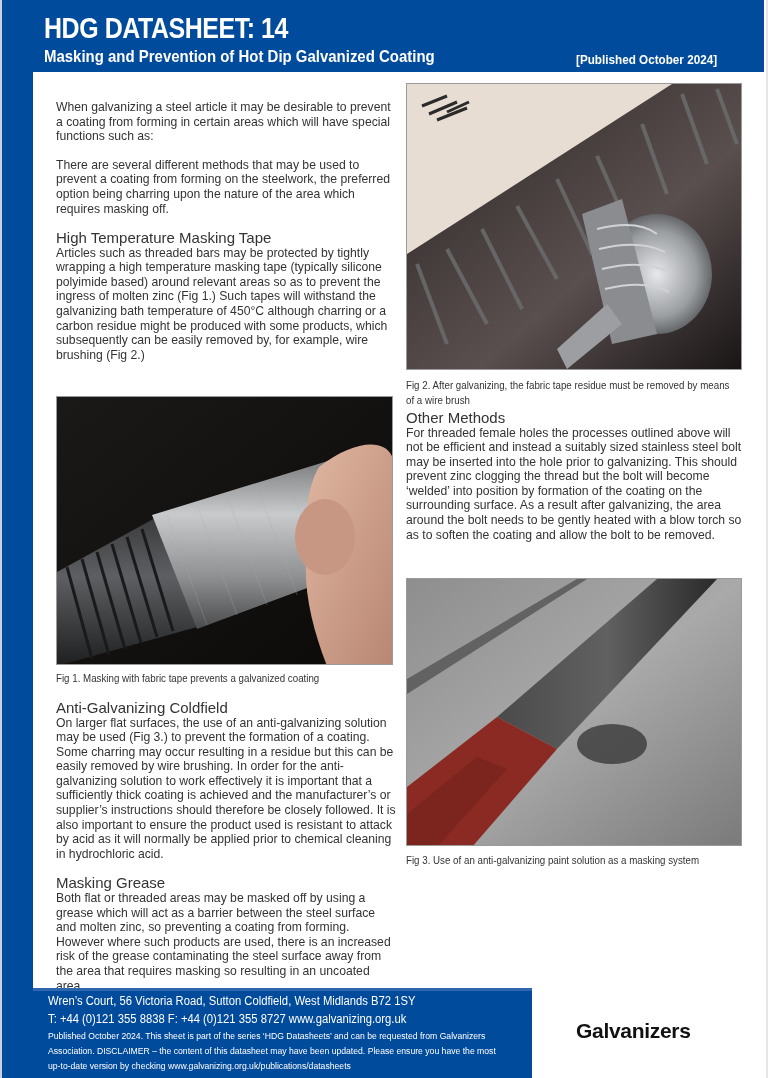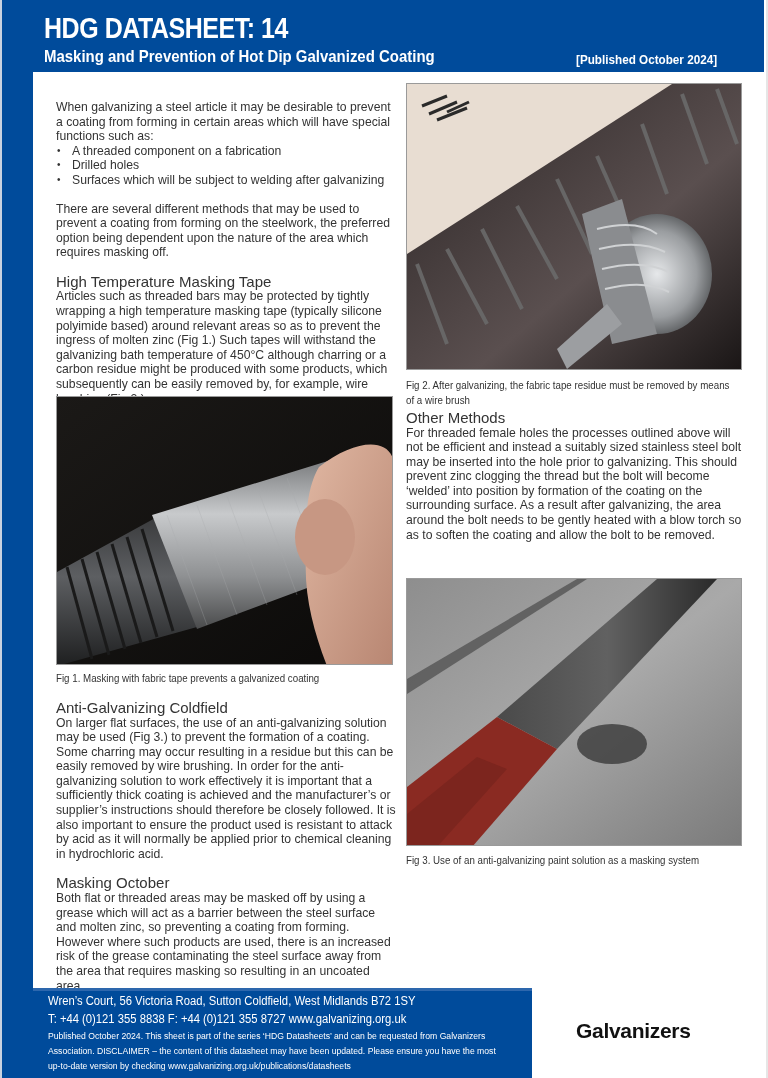--- a/index.html
+++ b/index.html
@@ -49,26 +49,21 @@
 <div class="edge-right"></div>
 <div class="blue-frame"></div>
 <div class="blue-side"></div>
 
 <div class="title">HDG DATASHEET: 14</div>
 <div class="subtitle">Masking and Prevention of Hot Dip Galvanized Coating</div>
 <div class="published">[Published October 2024]</div>
 
 <div class="col" style="left:56px; top:100px; width:342px;">
   <p>When galvanizing a steel article it may be desirable to prevent a coating from forming in certain areas which will have special functions such as:</p>
-  <ul>
-    <li>A threaded component on a fabrication</li>
-    <li>Drilled holes</li>
-    <li>Surfaces which will be subject to welding after galvanizing</li>
-  </ul>
-  <p style="margin-top:14px;">There are several different methods that may be used to prevent a coating from forming on the steelwork, the preferred option being dependent upon the nature of the area which requires masking off.</p>
+  <p style="margin-top:14px;">There are several different methods that may be used to prevent a coating from forming on the steelwork, the preferred option being charring upon the nature of the area which requires masking off.</p>
   <p class="h" style="margin-top:14px;">High Temperature Masking Tape</p>
   <p>Articles such as threaded bars may be protected by tightly wrapping a high temperature masking tape (typically silicone polyimide based) around relevant areas so as to prevent the ingress of molten zinc (Fig 1.) Such tapes will withstand the galvanizing bath temperature of 450°C although charring or a carbon residue might be produced with some products, which subsequently can be easily removed by, for example, wire brushing (Fig 2.)</p>
 </div>
 
 <div class="photo" style="left:56px; top:396px; width:337px; height:269px;">
   <svg width="337" height="269" viewBox="0 0 337 269">
     <defs>
       <linearGradient id="bg1" x1="0" y1="0" x2="1" y2="1">
         <stop offset="0" stop-color="#1b1917"></stop>
           <stop offset="1" stop-color="#0b0a09"></stop>
@@ -110,21 +105,21 @@
     </g>
     <path d="M262,70 C300,40 337,40 337,70 L337,269 L270,269 C255,230 245,190 250,150 C248,120 250,90 262,70 Z" fill="url(#skin)"></path>
     <ellipse cx="268" cy="140" rx="30" ry="38" fill="#c79783"></ellipse>
   </svg>
 </div>
 <div class="caption" style="left:56px; top:671px; width:380px;">Fig 1. Masking with fabric tape prevents a galvanized coating</div>
 
 <div class="col" style="left:56px; top:700px; width:342px;">
   <p class="h">Anti-Galvanizing Coldfield</p>
   <p>On larger flat surfaces, the use of an anti-galvanizing solution may be used (Fig 3.) to prevent the formation of a coating. Some charring may occur resulting in a residue but this can be easily removed by wire brushing. In order for the anti-galvanizing solution to work effectively it is important that a sufficiently thick coating is achieved and the manufacturer’s or supplier’s instructions should therefore be closely followed. It is also important to ensure the product used is resistant to attack by acid as it will normally be applied prior to chemical cleaning in hydrochloric acid.</p>
-  <p class="h" style="margin-top:14px;">Masking October</p>
+  <p class="h" style="margin-top:14px;">Masking Grease</p>
   <p>Both flat or threaded areas may be masked off by using a grease which will act as a barrier between the steel surface and molten zinc, so preventing a coating from forming. However where such products are used, there is an increased risk of the grease contaminating the steel surface away from the area that requires masking so resulting in an uncoated area.</p>
 </div>
 
 <div class="photo" style="left:406px; top:83px; width:336px; height:287px;">
   <svg width="336" height="287" viewBox="0 0 336 287">
     <defs>
       <linearGradient id="bg2" x1="0" y1="0" x2="1" y2="1">
         <stop offset="0" stop-color="#2a2424"></stop>
           <stop offset="0.6" stop-color="#5a4f4f"></stop>
           <stop offset="1" stop-color="#191515"></stop>

